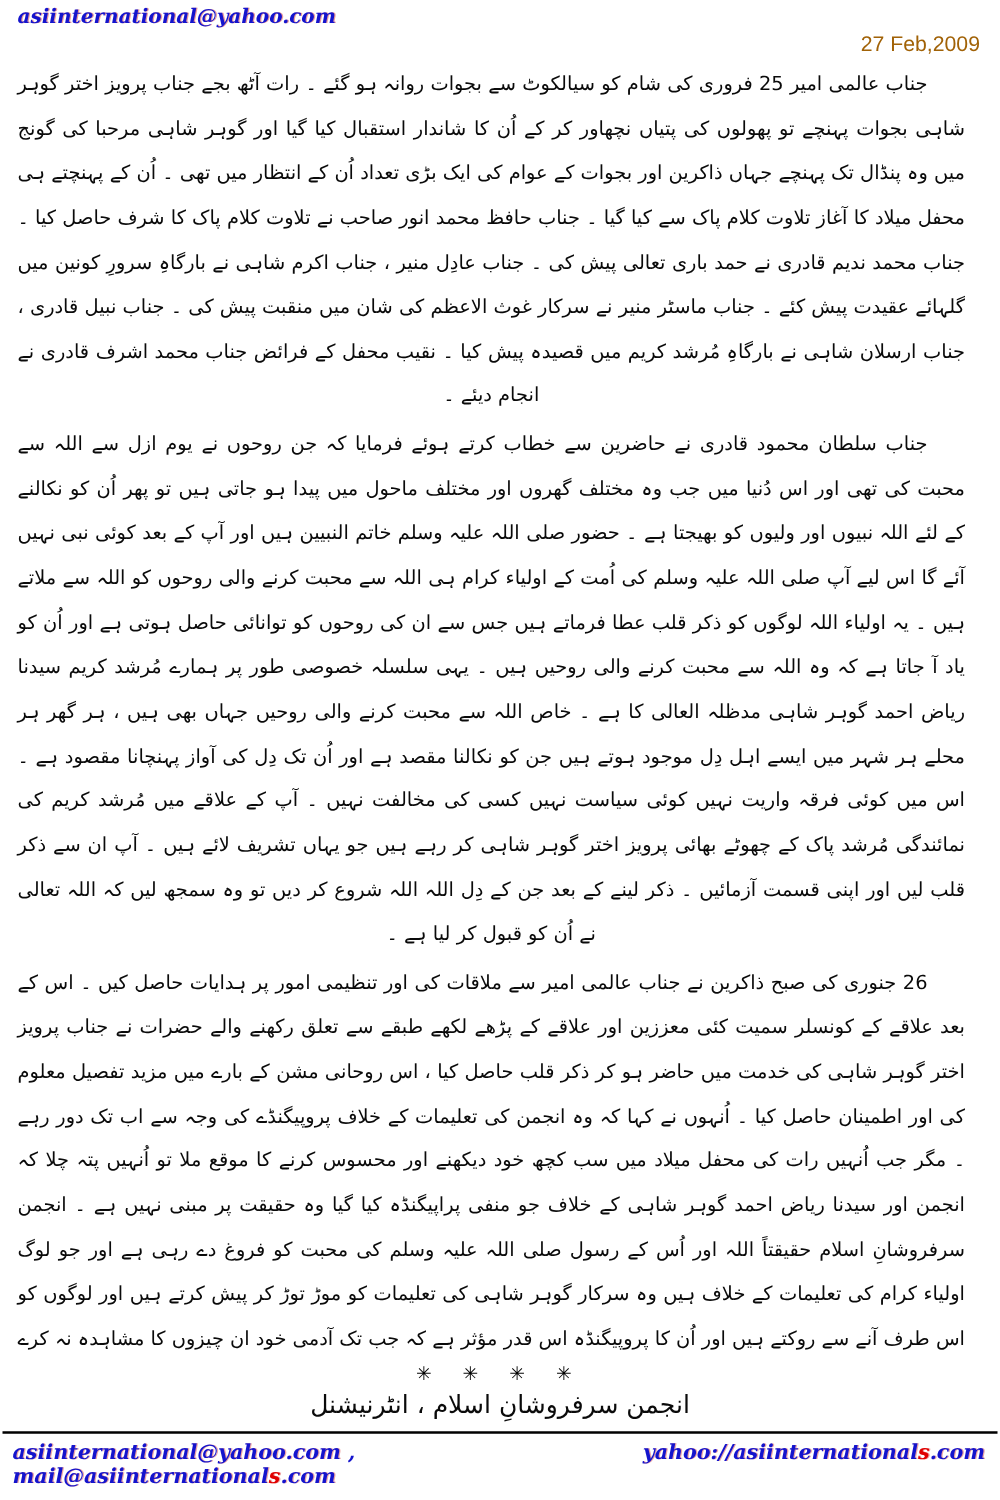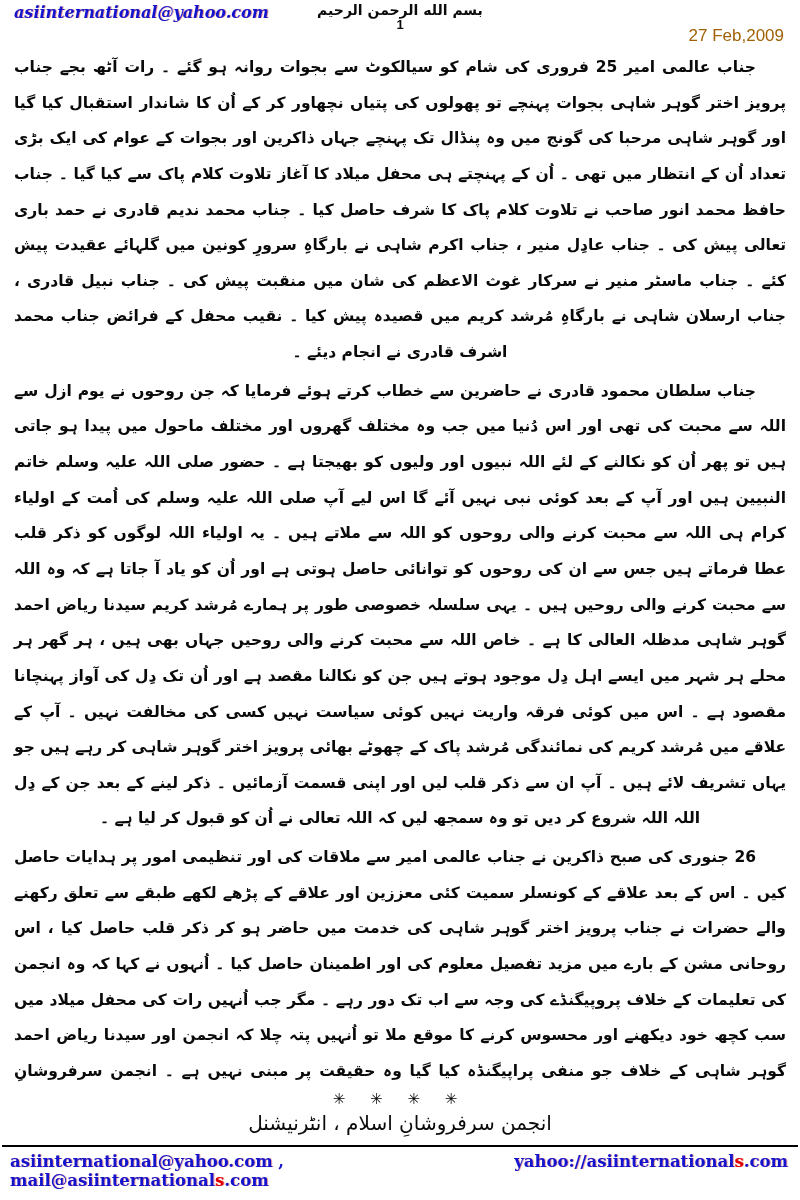--- a/index.html
+++ b/index.html
@@ -29,52 +29,48 @@
     font-size:34px;font-weight:bold;line-height:1.25;
     margin:2px 0 6px 0;letter-spacing:-1px;
   }
   
   .content{
     flex:1 1 auto;overflow:hidden;
     direction:rtl;text-align:justify;text-align-last:center;
     padding:4px 14px 0 14px;
     font-size:15.5px;line-height:2.3;
   }
-  .content p{margin:0 0 3px 0;text-indent:30px;font-weight:bold;}
+  .content p{margin:0 14px 3px 0;text-indent:30px;}
   
   .bottom{flex:none;}
   .ornament-row{
     text-align:center;font-size:15px;letter-spacing:10px;line-height:1;
     margin:2px 0 4px 0;color:#000;
   }
   .org-name{
     text-align:center;direction:rtl;font-weight:normal;
     font-size:20px;line-height:1.2;margin-bottom:10px;
   }
   .divider{border:none;border-top:2px solid #000;margin:0 2px 5px 2px;}
   .footer-row{
     display:flex;justify-content:space-between;align-items:baseline;
     padding:0 12px 10px 10px;
-    font-family:"DejaVu Serif",serif;font-weight:bold;
+    font-family:"DejaVu Serif",serif;font-style:italic;font-weight:bold;
     font-size:16.5px;color:#1414cd;
   }
   .footer-row a{color:#1414cd;text-decoration:none;text-shadow:1px 0 0 rgba(210,30,30,.4);}
   .red-s{color:#e00000;}
 </style>
 </head>
 <body>
 
 <div class="page">
 
   <div class="header">
     <a class="header-email" href="#">asiinternational@yahoo.com</a>
-    <div class="bismillah-block">
-      <div class="bismillah">بسم الله الرحمن الرحيم</div>
-      <div class="page-number">1</div>
-    </div>
     <div class="date">27 Feb,2009</div>
   </div>
 
 
   <div class="content">
     <p>جناب عالمی امیر 25 فروری کی شام کو سیالکوٹ سے بجوات روانہ ہو گئے ۔ رات آٹھ بجے جناب پرویز اختر گوہر شاہی بجوات پہنچے تو پھولوں کی پتیاں نچھاور کر کے اُن کا شاندار استقبال کیا گیا اور گوہر شاہی مرحبا کی گونج میں وہ پنڈال تک پہنچے جہاں ذاکرین اور بجوات کے عوام کی ایک بڑی تعداد اُن کے انتظار میں تھی ۔ اُن کے پہنچتے ہی محفل میلاد کا آغاز تلاوت کلام پاک سے کیا گیا ۔ جناب حافظ محمد انور صاحب نے تلاوت کلام پاک کا شرف حاصل کیا ۔ جناب محمد ندیم قادری نے حمد باری تعالی پیش کی ۔ جناب عادِل منیر ، جناب اکرم شاہی نے بارگاہِ سرورِ کونین میں گلہائے عقیدت پیش کئے ۔ جناب ماسٹر منیر نے سرکار غوث الاعظم کی شان میں منقبت پیش کی ۔ جناب نبیل قادری ، جناب ارسلان شاہی نے بارگاہِ مُرشد کریم میں قصیدہ پیش کیا ۔ نقیب محفل کے فرائض جناب محمد اشرف قادری نے انجام دیئے ۔</p>
     <p>جناب سلطان محمود قادری نے حاضرین سے خطاب کرتے ہوئے فرمایا کہ جن روحوں نے یوم ازل سے اللہ سے محبت کی تھی اور اس دُنیا میں جب وہ مختلف گھروں اور مختلف ماحول میں پیدا ہو جاتی ہیں تو پھر اُن کو نکالنے کے لئے اللہ نبیوں اور ولیوں کو بھیجتا ہے ۔ حضور صلی اللہ علیہ وسلم خاتم النبیین ہیں اور آپ کے بعد کوئی نبی نہیں آئے گا اس لیے آپ صلی اللہ علیہ وسلم کی اُمت کے اولیاء کرام ہی اللہ سے محبت کرنے والی روحوں کو اللہ سے ملاتے ہیں ۔ یہ اولیاء اللہ لوگوں کو ذکر قلب عطا فرماتے ہیں جس سے ان کی روحوں کو توانائی حاصل ہوتی ہے اور اُن کو یاد آ جاتا ہے کہ وہ اللہ سے محبت کرنے والی روحیں ہیں ۔ یہی سلسلہ خصوصی طور پر ہمارے مُرشد کریم سیدنا ریاض احمد گوہر شاہی مدظلہ العالی کا ہے ۔ خاص اللہ سے محبت کرنے والی روحیں جہاں بھی ہیں ، ہر گھر ہر محلے ہر شہر میں ایسے اہل دِل موجود ہوتے ہیں جن کو نکالنا مقصد ہے اور اُن تک دِل کی آواز پہنچانا مقصود ہے ۔ اس میں کوئی فرقہ واریت نہیں کوئی سیاست نہیں کسی کی مخالفت نہیں ۔ آپ کے علاقے میں مُرشد کریم کی نمائندگی مُرشد پاک کے چھوٹے بھائی پرویز اختر گوہر شاہی کر رہے ہیں جو یہاں تشریف لائے ہیں ۔ آپ ان سے ذکر قلب لیں اور اپنی قسمت آزمائیں ۔ ذکر لینے کے بعد جن کے دِل اللہ اللہ شروع کر دیں تو وہ سمجھ لیں کہ اللہ تعالی نے اُن کو قبول کر لیا ہے ۔</p>
     <p>26 جنوری کی صبح ذاکرین نے جناب عالمی امیر سے ملاقات کی اور تنظیمی امور پر ہدایات حاصل کیں ۔ اس کے بعد علاقے کے کونسلر سمیت کئی معززین اور علاقے کے پڑھے لکھے طبقے سے تعلق رکھنے والے حضرات نے جناب پرویز اختر گوہر شاہی کی خدمت میں حاضر ہو کر ذکر قلب حاصل کیا ، اس روحانی مشن کے بارے میں مزید تفصیل معلوم کی اور اطمینان حاصل کیا ۔ اُنہوں نے کہا کہ وہ انجمن کی تعلیمات کے خلاف پروپیگنڈے کی وجہ سے اب تک دور رہے ۔ مگر جب اُنہیں رات کی محفل میلاد میں سب کچھ خود دیکھنے اور محسوس کرنے کا موقع ملا تو اُنہیں پتہ چلا کہ انجمن اور سیدنا ریاض احمد گوہر شاہی کے خلاف جو منفی پراپیگنڈہ کیا گیا وہ حقیقت پر مبنی نہیں ہے ۔ انجمن سرفروشانِ اسلام حقیقتاً اللہ اور اُس کے رسول صلی اللہ علیہ وسلم کی محبت کو فروغ دے رہی ہے اور جو لوگ اولیاء کرام کی تعلیمات کے خلاف ہیں وہ سرکار گوہر شاہی کی تعلیمات کو موڑ توڑ کر پیش کرتے ہیں اور لوگوں کو اس طرف آنے سے روکتے ہیں اور اُن کا پروپیگنڈہ اس قدر مؤثر ہے کہ جب تک آدمی خود ان چیزوں کا مشاہدہ نہ کرے وہ جھوٹ کو سچ ہی سمجھتا رہتا ہے ۔ جناب عالمی امیر نے دعائے خیر فرمائی اور ڈیڑھ بجے وہاں سے روانہ ہو گئے ۔</p>
   </div>
 

